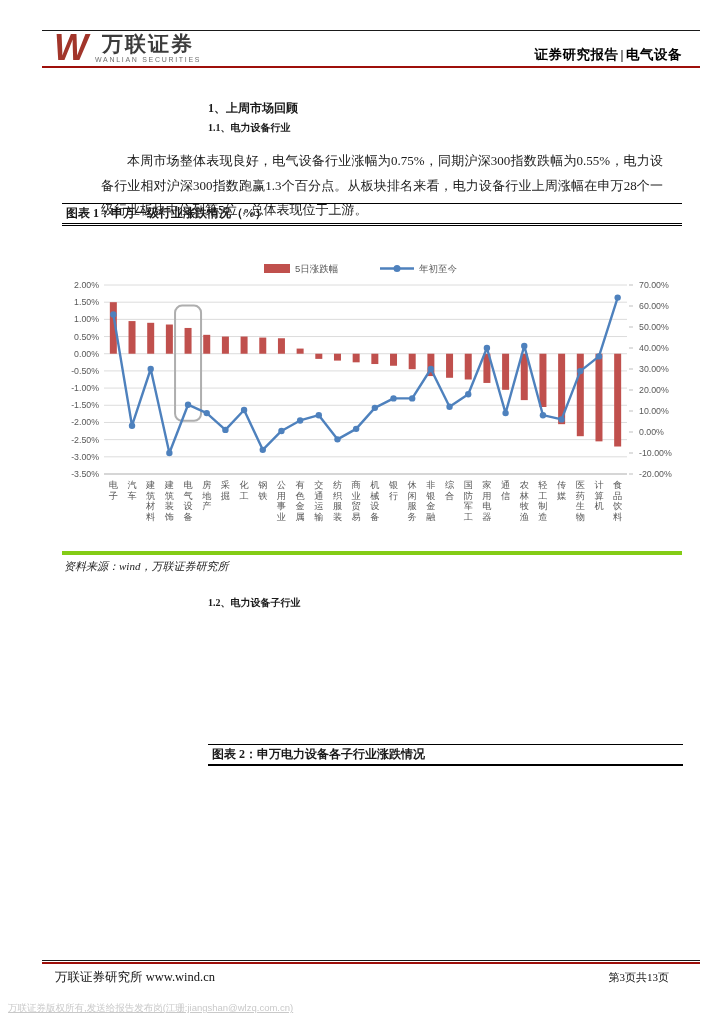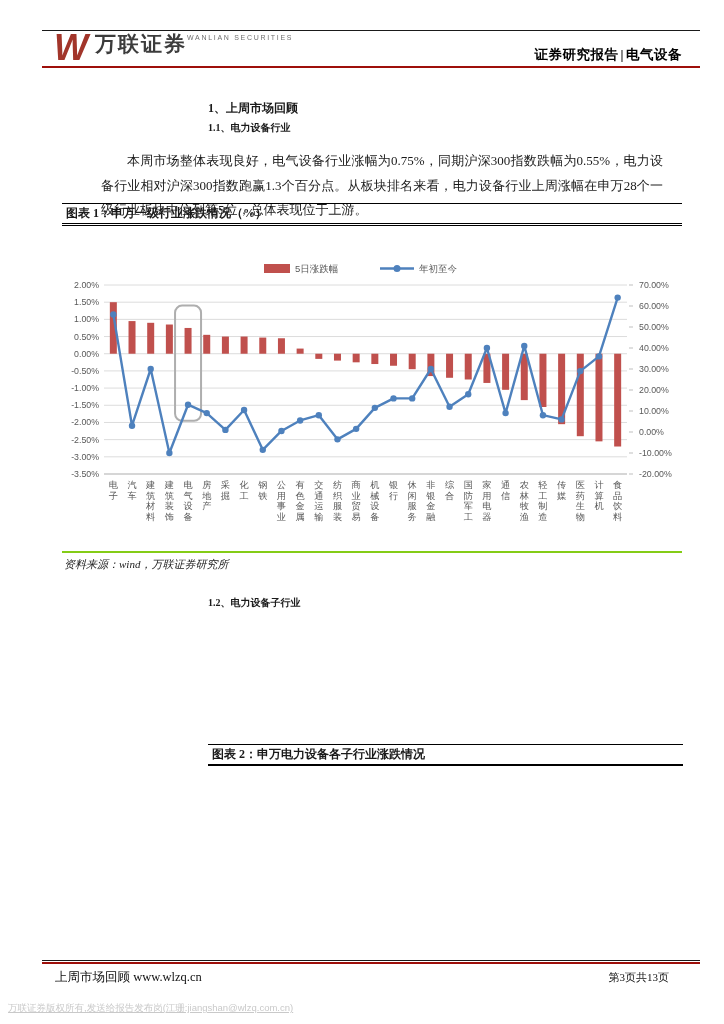--- a/index.html
+++ b/index.html
@@ -10,21 +10,21 @@
   }
   .rule{position:absolute;}
   .topline{left:42px;width:658px;top:30px;height:1px;background:#1a1a1a;}
   .redline{left:42px;width:658px;top:66px;height:2px;background:#9e0f0a;}
 
   .logo{position:absolute;left:54px;top:33px;display:flex;align-items:flex-start;}
   .logo-w{
     font-family:"Liberation Sans",sans-serif;font-style:italic;font-weight:bold;
     font-size:36px;line-height:30px;color:#a2352a;margin-right:7px;
   }
-  .logo-stack{display:flex;flex-direction:row;text-align:center;}
+  .logo-stack{display:flex;flex-direction:column;text-align:center;}
   .logo-cn{font-family:"Liberation Sans",sans-serif;font-weight:bold;font-size:21px;
     line-height:22px;color:#3c3c3c;letter-spacing:2px;}
   .logo-en{font-family:"Liberation Sans",sans-serif;font-size:7px;color:#6f6f6f;
     letter-spacing:1.7px;margin-top:1px;}
   .header-right{
     position:absolute;right:42px;top:46px;font-weight:bold;font-size:13.5px;color:#000000;
     letter-spacing:0.5px;
   }
   .hdr-div{padding:0 2px;}
 
@@ -42,21 +42,21 @@
   .figure{position:absolute;}
   .fig1{left:62px;top:203px;width:620px;}
   .fig2{left:208px;top:744px;width:475px;}
   .fig-title{
     border-top:1px solid #000;border-bottom:3px double #000;
     font-size:12px;font-weight:bold;padding:2px 2px 3px 4px;line-height:14px;
   }
   .fig2 .fig-title{border-bottom:2px solid #000;}
   .chart-wrap{padding-top:3px;}
   .fig-source{
-    border-top:2px solid #84cc16;font-style:italic;font-size:11px;padding:4px 2px;color:#222;
+    border-top:4px solid #84cc16;font-style:italic;font-size:11px;padding:4px 2px;color:#222;
   }
   svg text{font-family:"Liberation Sans","DejaVu Sans",sans-serif;}
 
   .footer-line1{left:42px;width:658px;top:960px;height:1px;background:#1a1a1a;}
   .footer-line2{left:42px;width:658px;top:962px;height:2px;background:#9e0f0a;}
   .footer-left{position:absolute;left:55px;top:969px;font-size:12.5px;color:#111;}
   .footer-right{position:absolute;right:55px;top:970px;font-size:11px;color:#111;}
   .watermark{
     position:absolute;left:8px;top:1002px;font-size:9.5px;color:#c9c9c9;
     font-family:"Liberation Sans",sans-serif;
@@ -232,17 +232,17 @@
   </div>
 
   <h2 class="h2 h2-2">1.2、电力设备子行业</h2>
 
   <div class="figure fig2">
     <div class="fig-title">图表 2：申万电力设备各子行业涨跌情况</div>
   </div>
 
   <div class="rule footer-line1"></div>
   <div class="rule footer-line2"></div>
-  <div class="footer-left">上周市场回顾 www.wlzq.cn</div>
+  <div class="footer-left">万联证券研究所 www.wind.cn</div>
   <div class="footer-right">第3页共13页</div>
   <div class="watermark">万联证券版权所有,发送给报告发布岗(江珊:jiangshan@wlzq.com.cn)</div>
 
 </div>
 
 </body></html>

